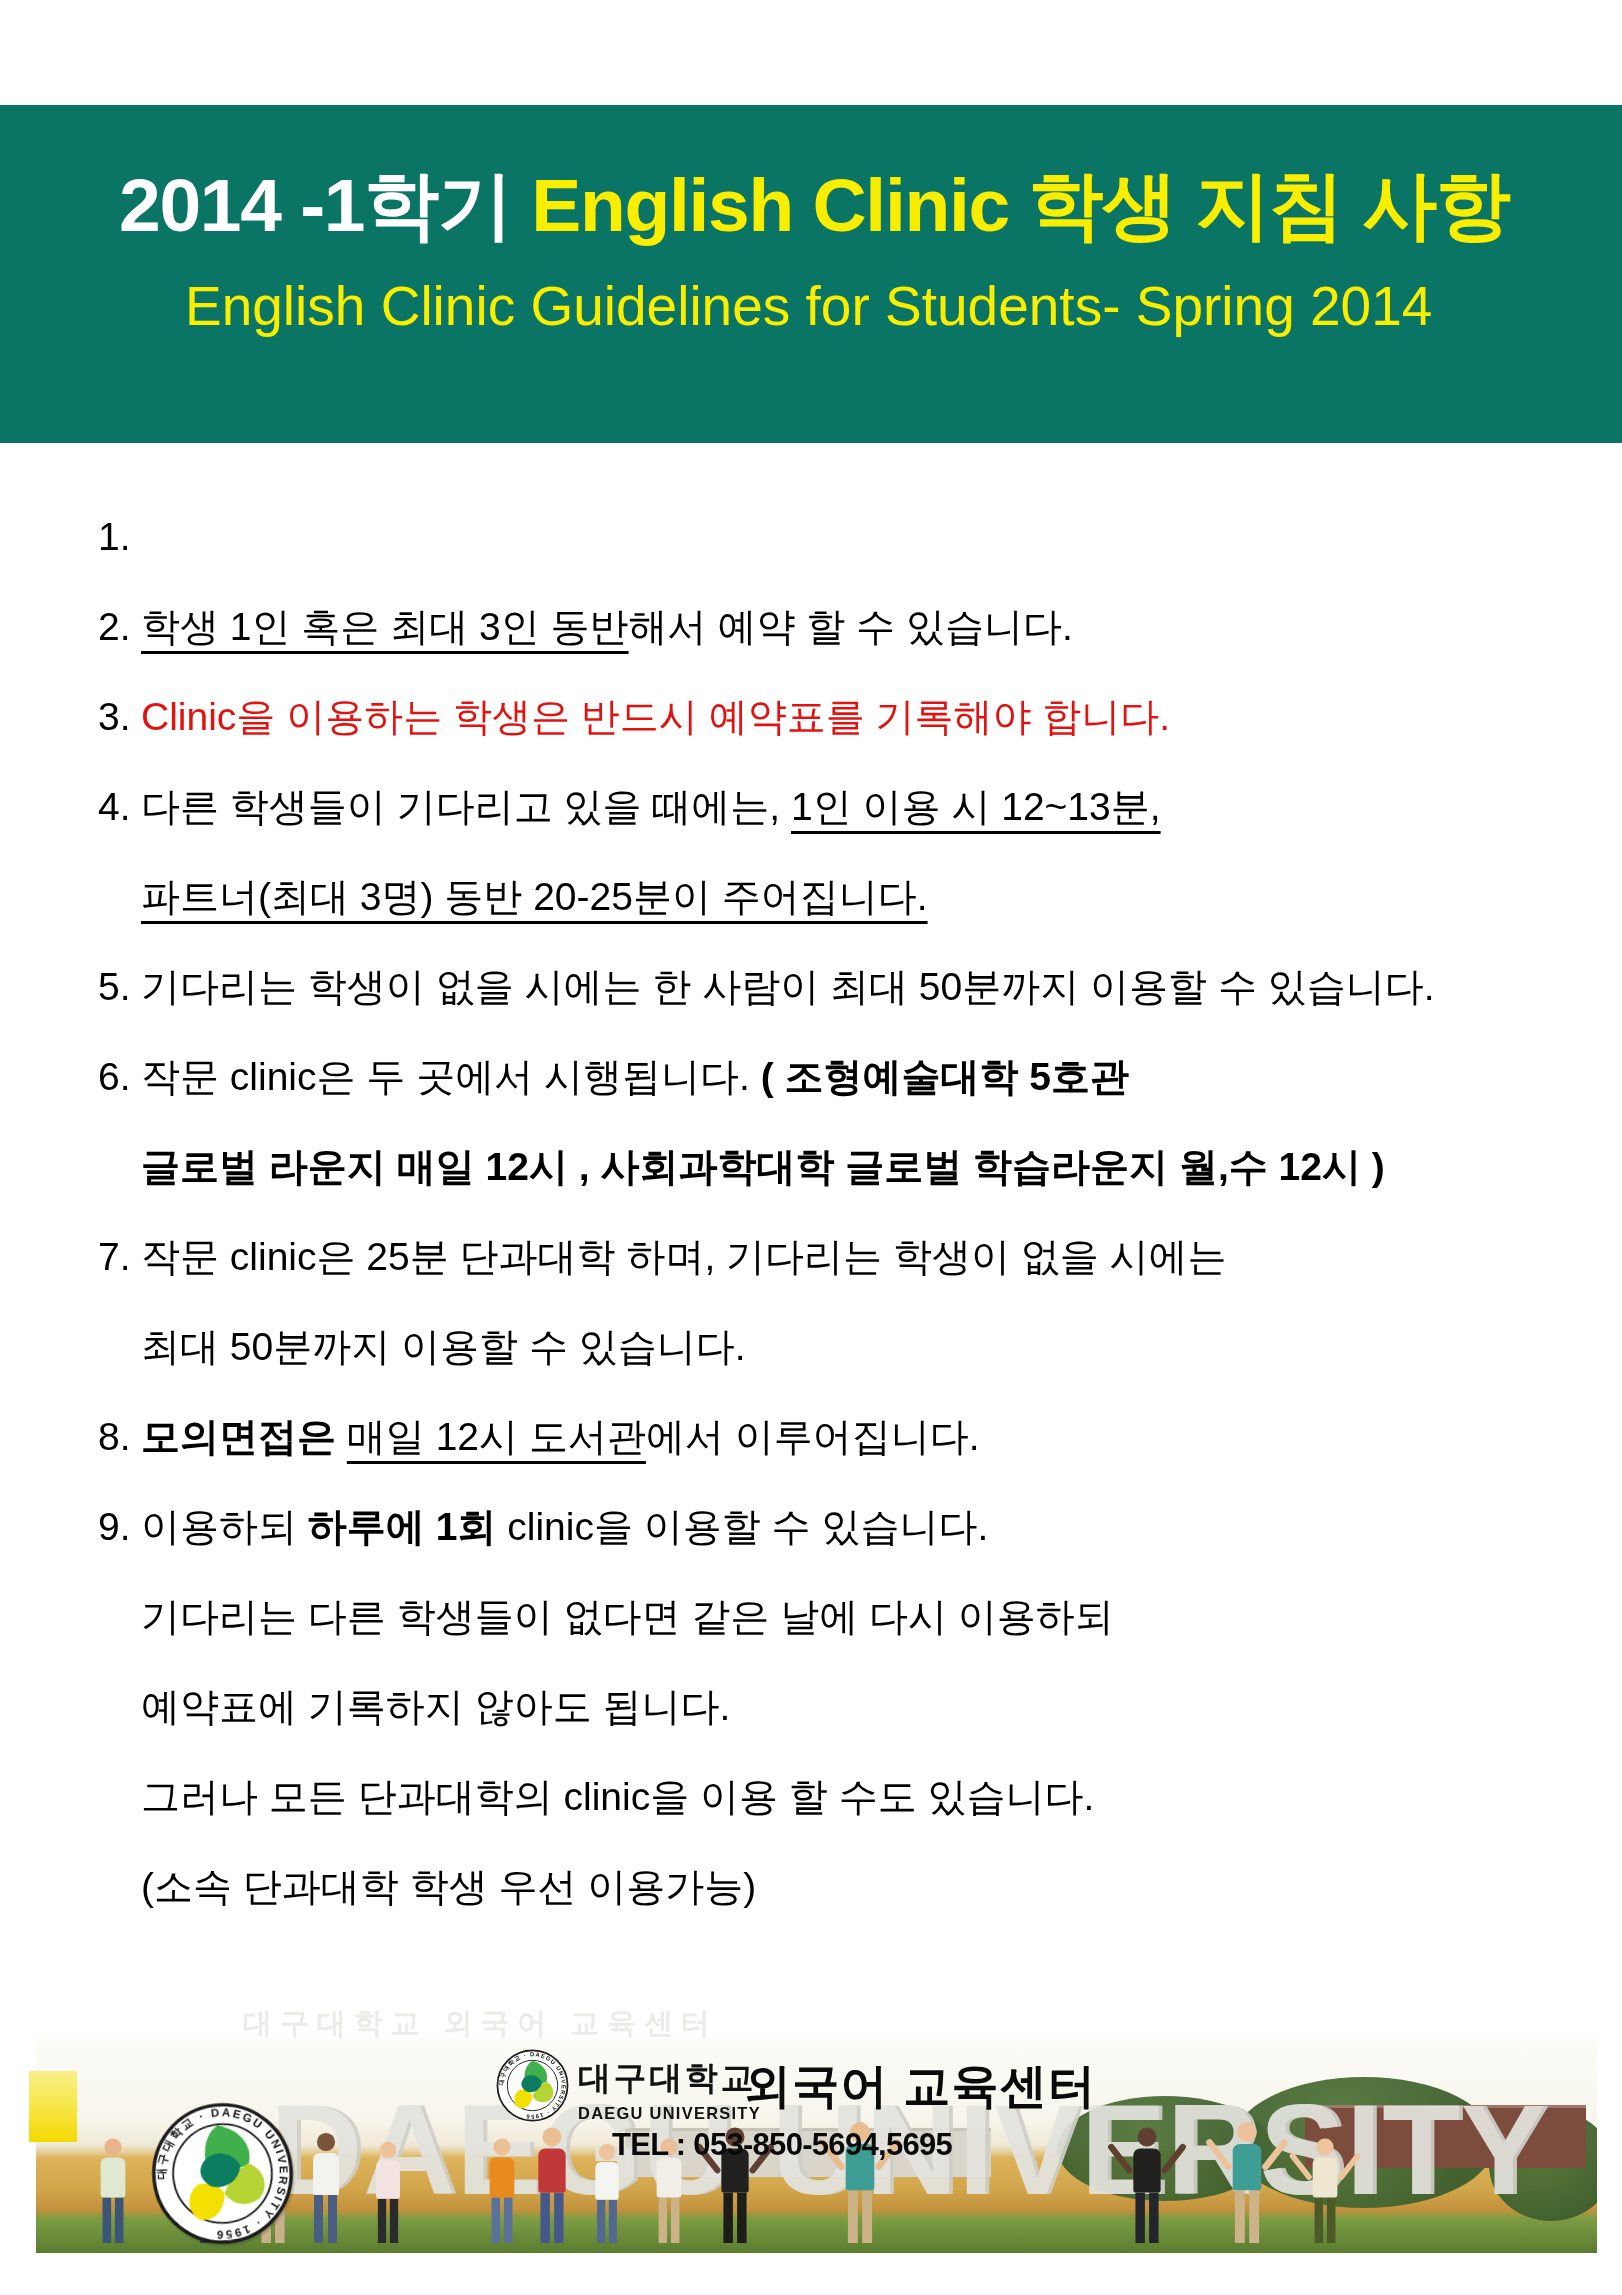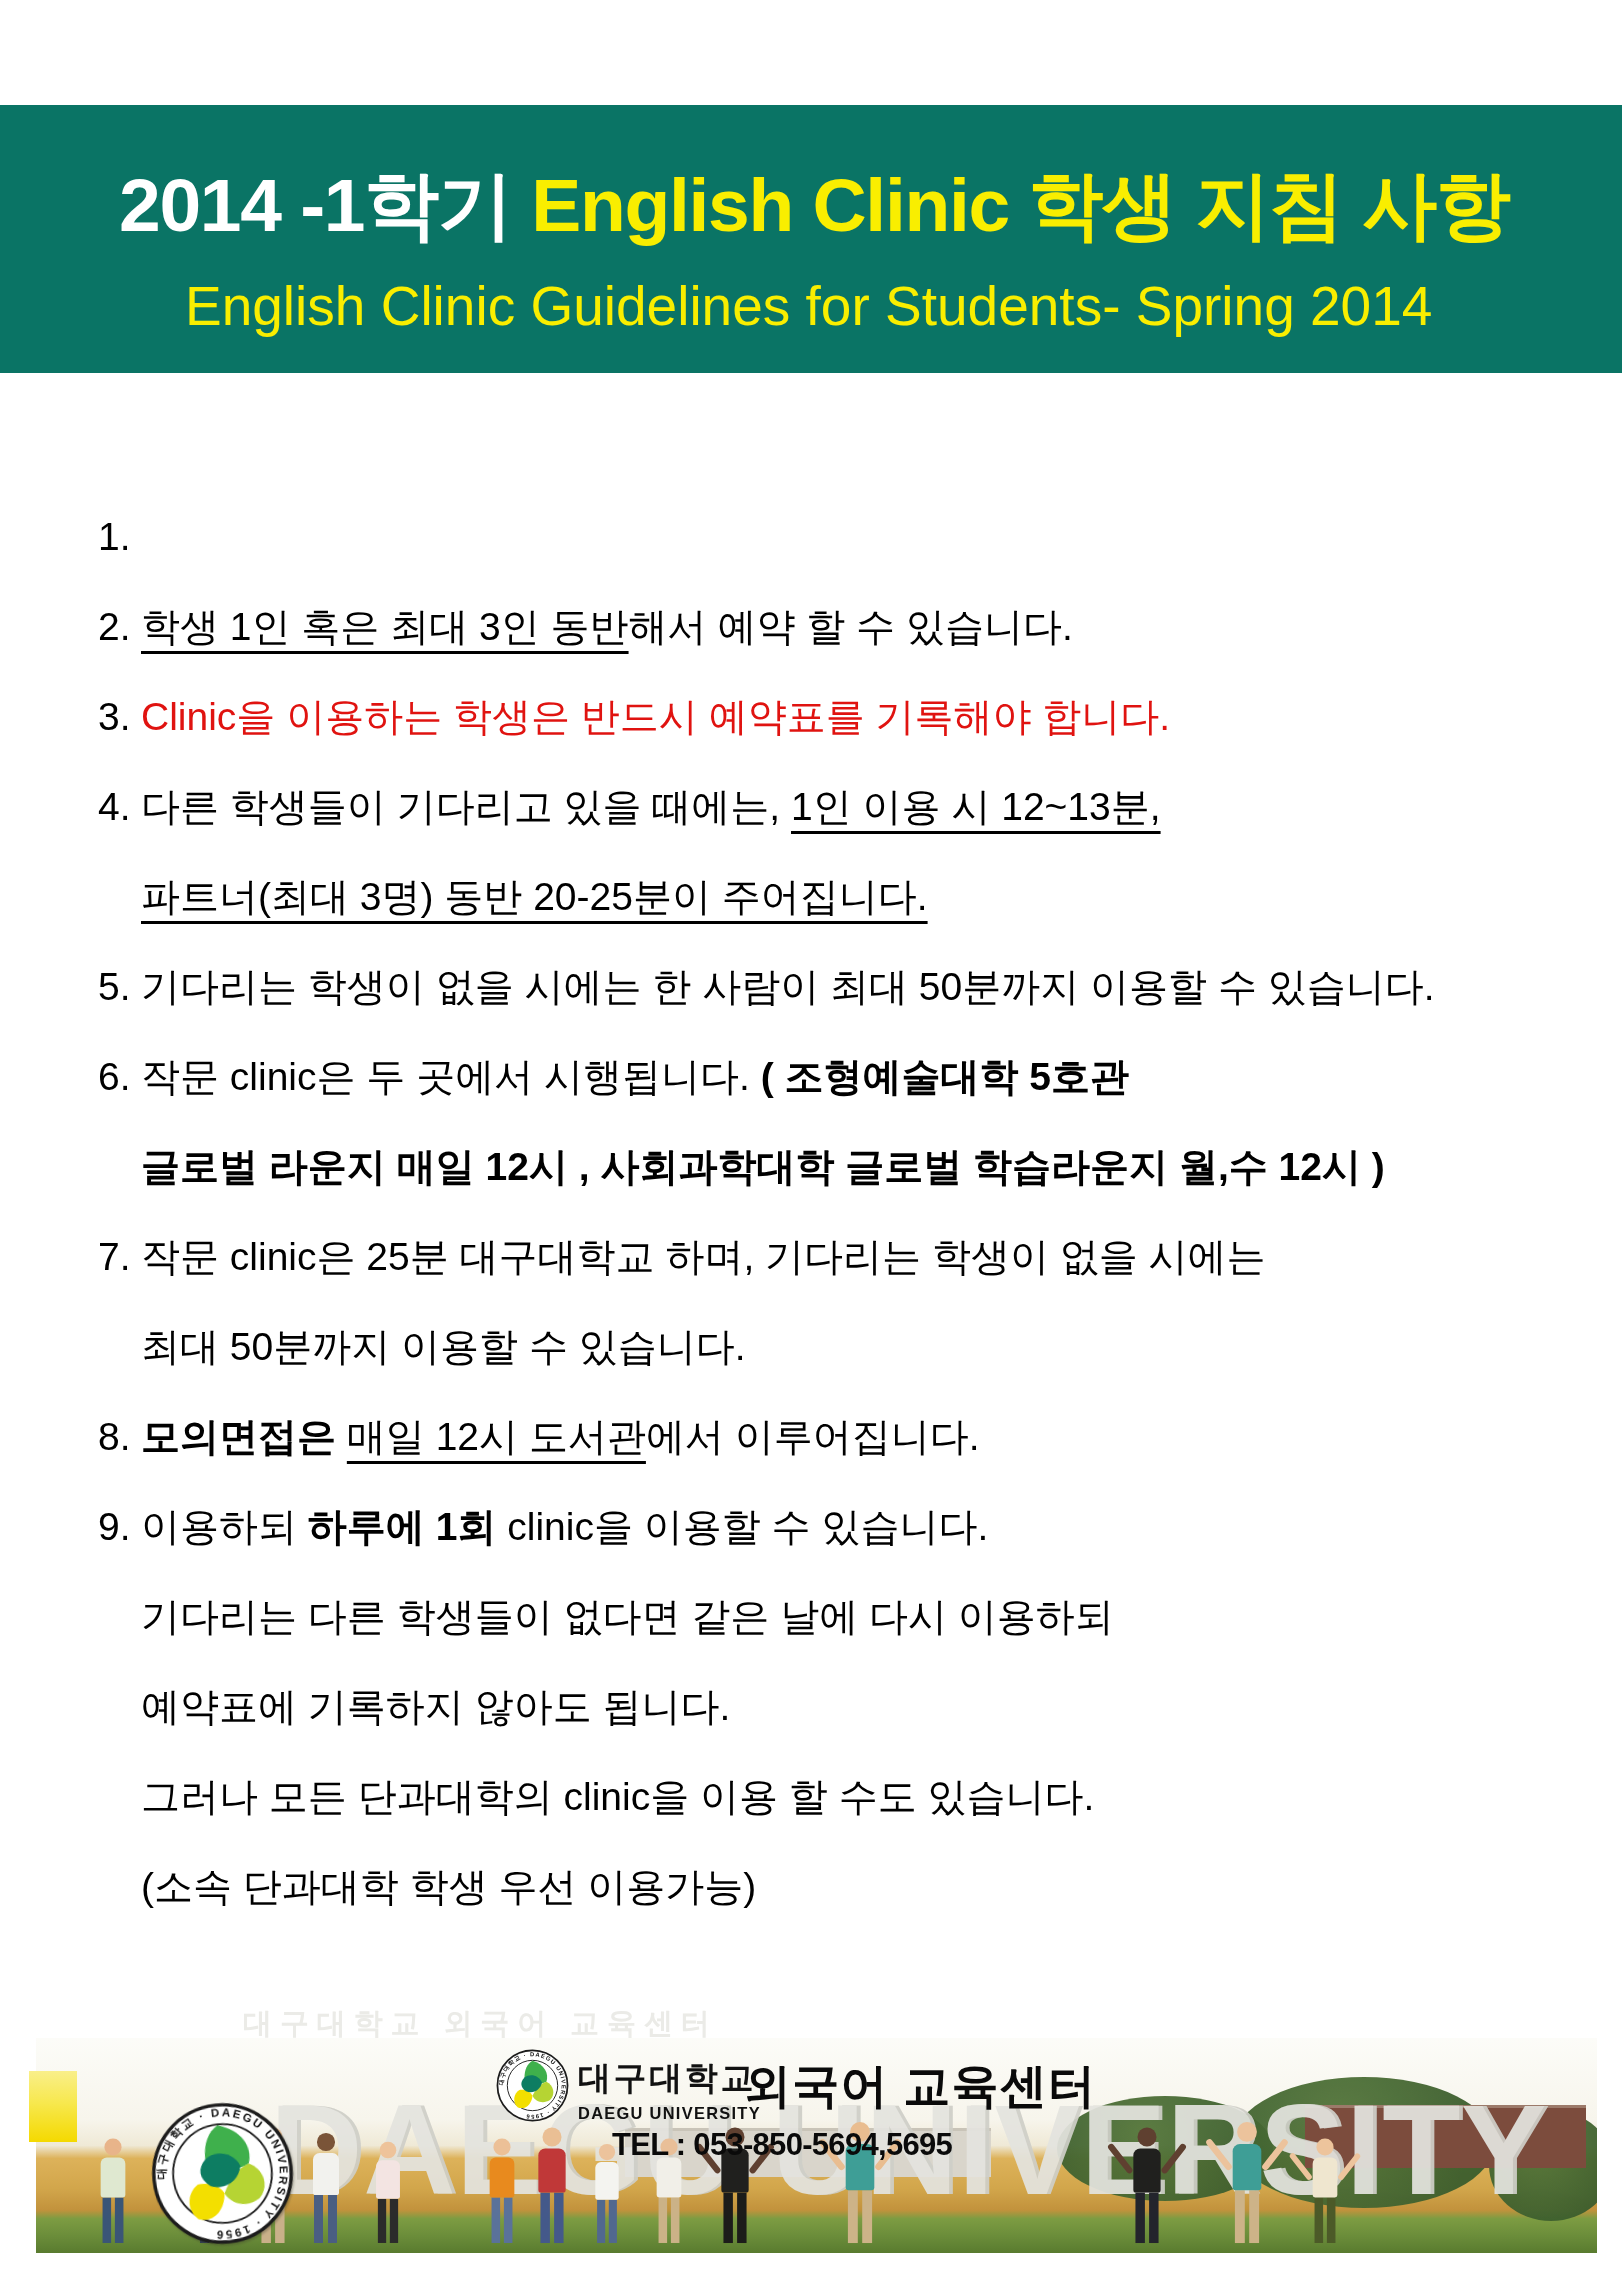--- a/index.html
+++ b/index.html
@@ -1,20 +1,20 @@
 <!DOCTYPE html>
 <html style="--green: #0a7465; --yellow: #f9ee00; --red: #e01310;font-size:10.5px"><head>
 <meta charset="utf-8">
 <style>
   html,body{margin:0;padding:0;background:#ffffff;}
   body{width:1623px;height:2295px;position:relative;overflow:hidden;
        font-family:"Liberation Sans","DejaVu Sans",sans-serif;color:#000;}
 
   
-  .banner{position:absolute;left:0;top:105px;width:1623px;height:268px;
+  .banner{position:absolute;left:0;top:105px;width:1623px;height:338px;
           background:var(--green,#0a7465);}
   .banner .line1{position:absolute;left:119px;top:51px;font-size:75px;font-weight:bold;
                  letter-spacing:-1.3px;white-space:nowrap;}
   .banner .line1 .white{color:#ffffff;}
   .banner .line1 .yellow{color:var(--yellow,#f9ee00);}
   .banner .line2{position:absolute;left:185px;top:169px;font-size:55px;font-weight:normal;
                  color:var(--yellow,#f9ee00);white-space:nowrap;letter-spacing:0px;}
 
   
   .list{position:absolute;left:98px;top:492px;right:19.6px;}
@@ -101,21 +101,21 @@
     <div class="row">
       <span class="num">6.</span>
       <span class="content"><span class="seg-n">작문 clinic은 두 곳에서 시행됩니다.  </span><span class="seg-b">( 조형예술대학 5호관</span></span>
     </div>
     <div class="row">
       <span class="num"></span>
       <span class="content"><span class="seg-b">글로벌 라운지 매일 12시 , 사회과학대학 글로벌 학습라운지 월,수 12시 )</span></span>
     </div>
     <div class="row">
       <span class="num">7.</span>
-      <span class="content"><span class="seg-n">작문 clinic은 25분 대구대학교 하며, 기다리는 학생이 없을 시에는</span></span>
+      <span class="content"><span class="seg-n">작문 clinic은 25분 단과대학 하며, 기다리는 학생이 없을 시에는</span></span>
     </div>
     <div class="row">
       <span class="num"></span>
       <span class="content"><span class="seg-n">최대 50분까지 이용할 수 있습니다.</span></span>
     </div>
     <div class="row">
       <span class="num">8.</span>
       <span class="content"><span class="seg-b">모의면접은 </span><span class="seg-u">매일 12시 도서관</span><span class="seg-n">에서 이루어집니다.</span></span>
     </div>
     <div class="row">

